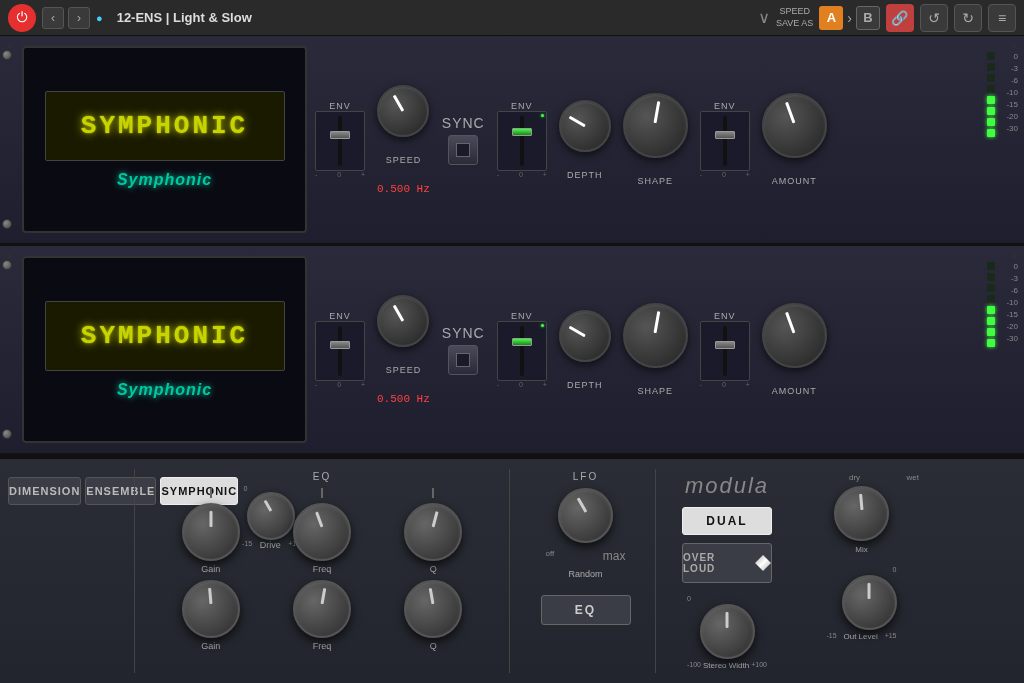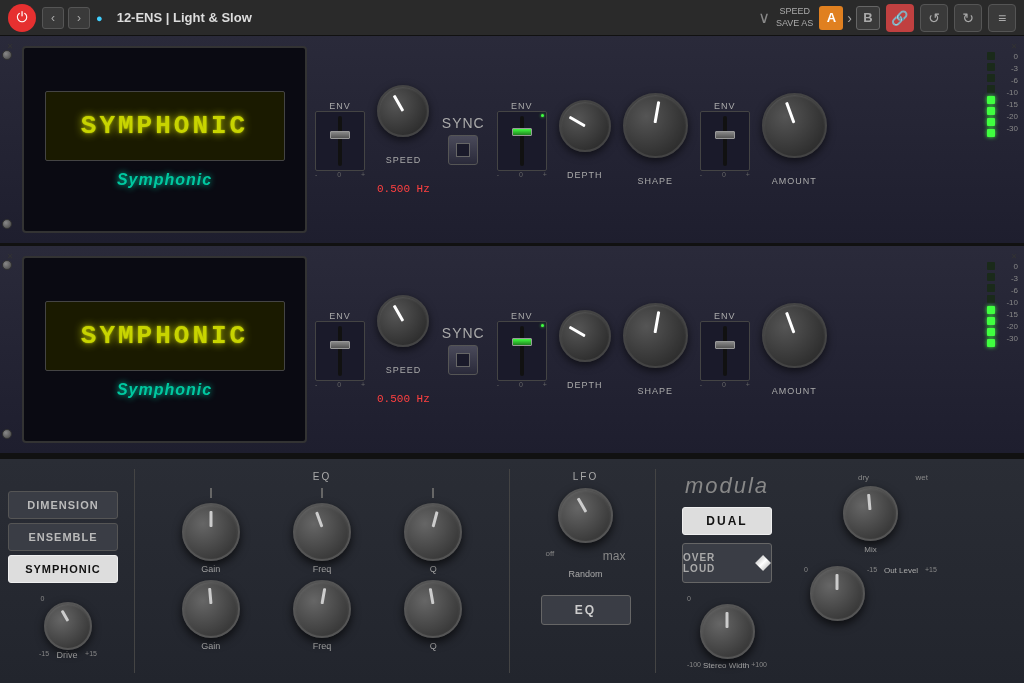--- a/index.html
+++ b/index.html
@@ -324,22 +324,22 @@
       display: flex;
       align-items: stretch;
       padding: 10px 8px;
       gap: 6px;
     }
 
     
     .left-col {
       width: 120px;
       display: flex;
-      flex-direction: column;
-      justify-content: center;
+      flex-direction: row;
+      justify-content: flex-start;
       gap: 4px;
       padding-top: 8px;
     }
     .mode-btn {
       width: 110px;
       height: 28px;
       background: #3a3d45;
       border: 1px solid #555;
       border-radius: 3px;
       color: #bbb;
@@ -891,21 +891,21 @@
         <span style="font-size:8px;color:#888;">dry</span>
         <span style="font-size:8px;color:#888;">wet</span>
       </div>
       <div class="knob-modula" style="width:55px;height:55px;">
         <div class="knob-indicator-modula" style="transform:translateX(-50%) rotate(-5deg);"></div>
       </div>
       <div style="display:flex;justify-content:center;width:70px;">
         <span style="font-size:8px;color:#aaa;">Mix</span>
       </div>
 
-      <div style="margin-top:8px;display:flex;flex-direction:row;align-items:flex-start;gap:2px;">
+      <div style="margin-top:8px;display:flex;flex-direction:column;align-items:flex-end;gap:2px;">
         <span style="font-size:7px;color:#888;">0</span>
         <div class="knob-modula" style="width:55px;height:55px;">
           <div class="knob-indicator-modula"></div>
         </div>
         <div style="display:flex;justify-content:space-between;width:70px;">
           <span style="font-size:7px;color:#888;">-15</span>
           <span style="font-size:8px;color:#aaa;">Out Level</span>
           <span style="font-size:7px;color:#888;">+15</span>
         </div>
       </div>

